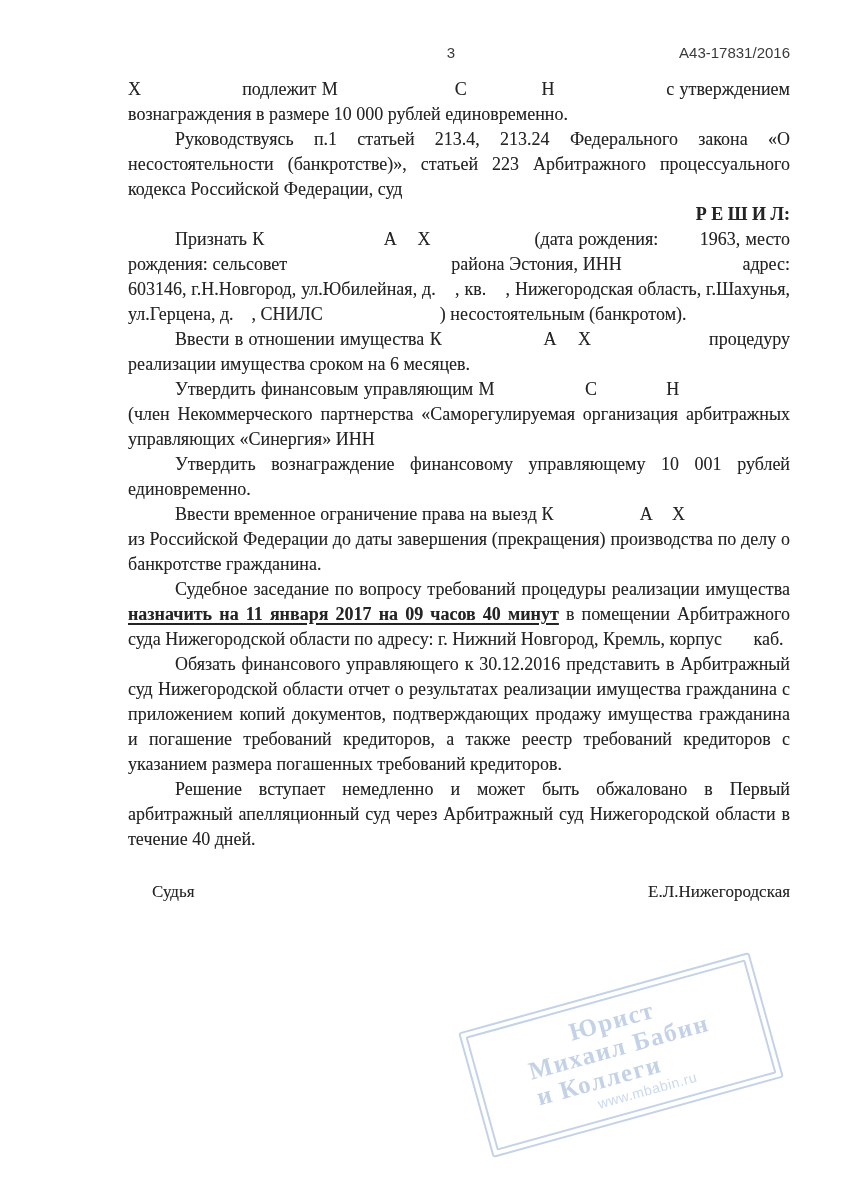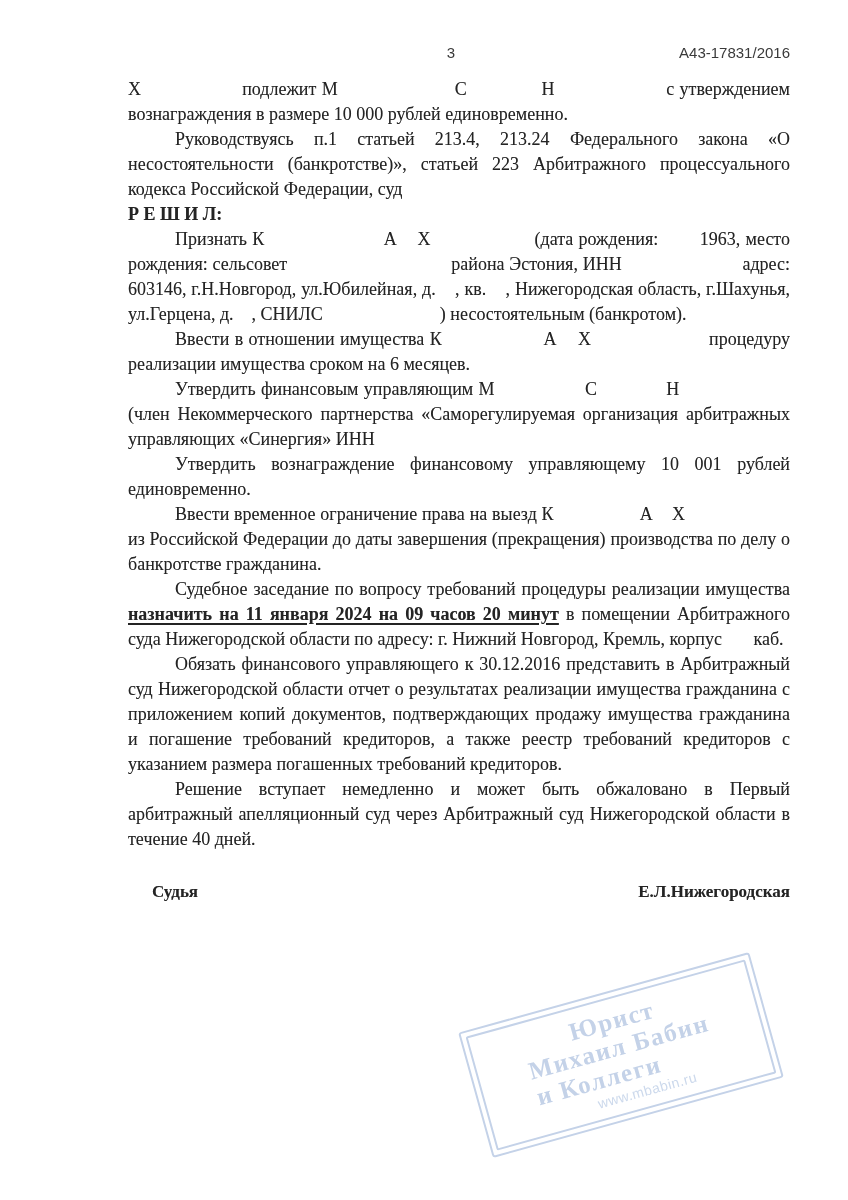--- a/index.html
+++ b/index.html
@@ -36,35 +36,35 @@
     line-height: 25px;
     text-align: justify;
     color: #242424;
     text-shadow: 0 0 0.5px rgba(40,40,40,0.35);
     margin-left: 16px;
   }
   p.para { text-indent: 47px; margin: 0; }
   p.para.no-indent { text-indent: 0; }
   p.para.heading {
     text-indent: 0;
-    text-align: left;
+    text-align: right;
     font-weight: bold;
   }
   .emph {
     font-weight: bold;
     text-decoration: underline;
     text-decoration-thickness: 1.5px;
     text-underline-offset: 3px;
   }
   .signature-row {
     margin-top: 30px;
     display: flex;
     justify-content: space-between;
     font-size: 17px;
-    font-weight: bold;
+    font-weight: normal;
     color: #242424;
     text-shadow: 0 0 0.5px rgba(40,40,40,0.35);
     padding-left: 40px;
   }
   .stamp {
     position: absolute;
     left: 470px;
     top: 990px;
     width: 302px;
     height: 130px;
@@ -116,21 +116,21 @@
 
   <div class="body-text">
     <p class="para no-indent">Х &nbsp;&nbsp;&nbsp;&nbsp;&nbsp;&nbsp;&nbsp;&nbsp;&nbsp;&nbsp;&nbsp;&nbsp;&nbsp;&nbsp;&nbsp;&nbsp;&nbsp; подлежит М &nbsp;&nbsp;&nbsp;&nbsp;&nbsp;&nbsp;&nbsp;&nbsp;&nbsp;&nbsp;&nbsp;&nbsp;&nbsp;&nbsp;&nbsp;&nbsp;&nbsp;&nbsp;&nbsp;&nbsp; С &nbsp;&nbsp;&nbsp;&nbsp;&nbsp;&nbsp;&nbsp;&nbsp;&nbsp;&nbsp;&nbsp;&nbsp; Н &nbsp;&nbsp;&nbsp;&nbsp;&nbsp;&nbsp;&nbsp;&nbsp;&nbsp;&nbsp;&nbsp;&nbsp;&nbsp;&nbsp;&nbsp;&nbsp;&nbsp;&nbsp;&nbsp; с утверждением вознаграждения в размере 10 000 рублей единовременно.</p>
     <p class="para">Руководствуясь п.1 статьей 213.4, 213.24 Федерального закона «О несостоятельности (банкротстве)», статьей 223 Арбитражного процессуального кодекса Российской Федерации, суд</p>
     <p class="para heading">Р Е Ш И Л:</p>
     <p class="para">Признать К &nbsp;&nbsp;&nbsp;&nbsp;&nbsp;&nbsp;&nbsp;&nbsp;&nbsp;&nbsp;&nbsp;&nbsp;&nbsp;&nbsp;&nbsp;&nbsp;&nbsp;&nbsp;&nbsp;&nbsp;&nbsp; А&nbsp;&nbsp;&nbsp;&nbsp;Х &nbsp;&nbsp;&nbsp;&nbsp;&nbsp;&nbsp;&nbsp;&nbsp;&nbsp;&nbsp;&nbsp;&nbsp;&nbsp;&nbsp;&nbsp;&nbsp;&nbsp;&nbsp; (дата рождения: &nbsp;&nbsp;&nbsp;&nbsp;&nbsp;&nbsp; 1963, место рождения: сельсовет &nbsp;&nbsp;&nbsp;&nbsp;&nbsp;&nbsp;&nbsp;&nbsp;&nbsp;&nbsp;&nbsp;&nbsp;&nbsp;&nbsp;&nbsp;&nbsp;&nbsp;&nbsp;&nbsp;&nbsp;&nbsp;&nbsp;&nbsp;&nbsp;&nbsp;&nbsp;&nbsp;&nbsp;&nbsp;&nbsp;&nbsp;&nbsp; района Эстония, ИНН &nbsp;&nbsp;&nbsp;&nbsp;&nbsp;&nbsp;&nbsp;&nbsp;&nbsp;&nbsp;&nbsp;&nbsp;&nbsp;&nbsp;&nbsp;&nbsp;&nbsp;&nbsp;&nbsp;&nbsp;&nbsp;&nbsp;&nbsp; адрес: 603146, г.Н.Новгород, ул.Юбилейная, д.&nbsp;&nbsp;&nbsp; , кв.&nbsp;&nbsp;&nbsp; , Нижегородская область, г.Шахунья, ул.Герцена, д.&nbsp;&nbsp;&nbsp; , СНИЛС &nbsp;&nbsp;&nbsp;&nbsp;&nbsp;&nbsp;&nbsp;&nbsp;&nbsp;&nbsp;&nbsp;&nbsp;&nbsp;&nbsp;&nbsp;&nbsp;&nbsp;&nbsp;&nbsp;&nbsp;&nbsp;&nbsp;&nbsp;&nbsp; ) несостоятельным (банкротом).</p>
     <p class="para">Ввести в отношении имущества К &nbsp;&nbsp;&nbsp;&nbsp;&nbsp;&nbsp;&nbsp;&nbsp;&nbsp;&nbsp;&nbsp;&nbsp;&nbsp;&nbsp;&nbsp;&nbsp;&nbsp; А&nbsp;&nbsp;&nbsp;&nbsp;Х &nbsp;&nbsp;&nbsp;&nbsp;&nbsp;&nbsp;&nbsp;&nbsp;&nbsp;&nbsp;&nbsp;&nbsp;&nbsp;&nbsp;&nbsp;&nbsp;&nbsp;&nbsp;&nbsp;&nbsp; процедуру реализации имущества сроком на 6 месяцев.</p>
     <p class="para">Утвердить финансовым управляющим М &nbsp;&nbsp;&nbsp;&nbsp;&nbsp;&nbsp;&nbsp;&nbsp;&nbsp;&nbsp;&nbsp;&nbsp;&nbsp;&nbsp;&nbsp; С &nbsp;&nbsp;&nbsp;&nbsp;&nbsp;&nbsp;&nbsp;&nbsp;&nbsp;&nbsp;&nbsp; Н &nbsp;&nbsp;&nbsp;&nbsp;&nbsp;&nbsp;&nbsp;&nbsp;&nbsp;&nbsp;&nbsp;&nbsp;&nbsp;&nbsp;&nbsp;&nbsp;&nbsp;&nbsp;&nbsp;&nbsp; (член Некоммерческого партнерства «Саморегулируемая организация арбитражных управляющих «Синергия» ИНН</p>
     <p class="para">Утвердить вознаграждение финансовому управляющему 10 001 рублей единовременно.</p>
     <p class="para">Ввести временное ограничение права на выезд К &nbsp;&nbsp;&nbsp;&nbsp;&nbsp;&nbsp;&nbsp;&nbsp;&nbsp;&nbsp;&nbsp;&nbsp;&nbsp;&nbsp;&nbsp;&nbsp; А&nbsp;&nbsp;&nbsp;&nbsp;Х &nbsp;&nbsp;&nbsp;&nbsp;&nbsp;&nbsp;&nbsp;&nbsp;&nbsp;&nbsp;&nbsp;&nbsp;&nbsp;&nbsp;&nbsp;&nbsp;&nbsp;&nbsp;&nbsp;&nbsp;&nbsp; из Российской Федерации до даты завершения (прекращения) производства по делу о банкротстве гражданина.</p>
-    <p class="para"><span>Судебное заседание по вопросу требований процедуры реализации имущества </span><span class="emph">назначить на 11 января 2024 на 09 часов 20 минут</span><span> в помещении Арбитражного суда Нижегородской области по адресу: г. Нижний Новгород, Кремль, корпус &nbsp;&nbsp;&nbsp;&nbsp;&nbsp; каб.</span></p>
+    <p class="para"><span>Судебное заседание по вопросу требований процедуры реализации имущества </span><span class="emph">назначить на 11 января 2017 на 09 часов 40 минут</span><span> в помещении Арбитражного суда Нижегородской области по адресу: г. Нижний Новгород, Кремль, корпус &nbsp;&nbsp;&nbsp;&nbsp;&nbsp; каб.</span></p>
     <p class="para">Обязать финансового управляющего к 30.12.2016 представить в Арбитражный суд Нижегородской области отчет о результатах реализации имущества гражданина с приложением копий документов, подтверждающих продажу имущества гражданина и погашение требований кредиторов, а также реестр требований кредиторов с указанием размера погашенных требований кредиторов.</p>
     <p class="para">Решение вступает немедленно и может быть обжаловано в Первый арбитражный апелляционный суд через Арбитражный суд Нижегородской области в течение 40 дней.</p>
   </div>
 
   <div class="signature-row">
     <span>Судья</span>
     <span>Е.Л.Нижегородская</span>
   </div>
 
   <div class="stamp">

